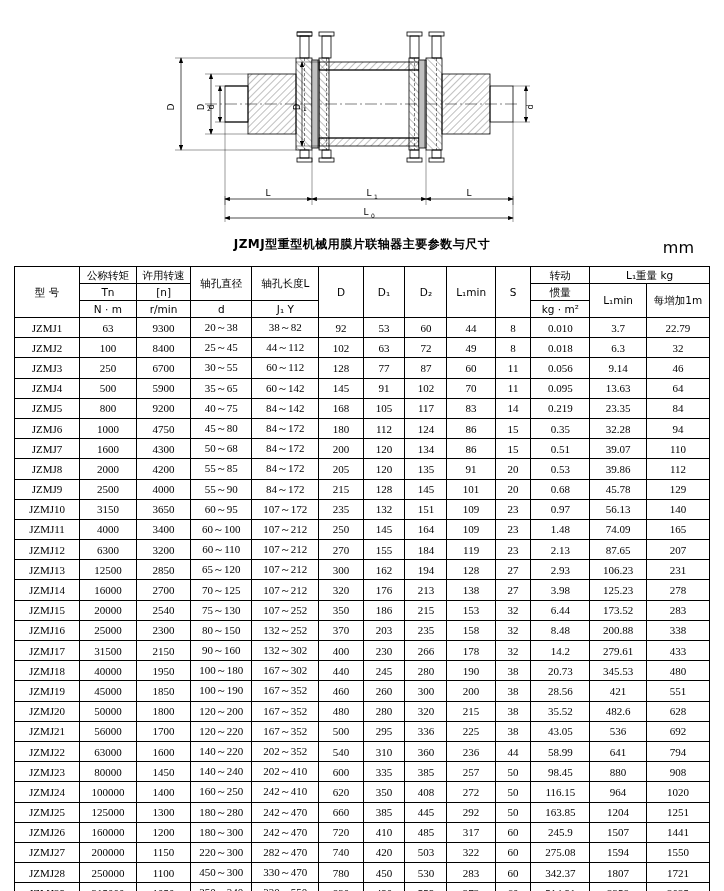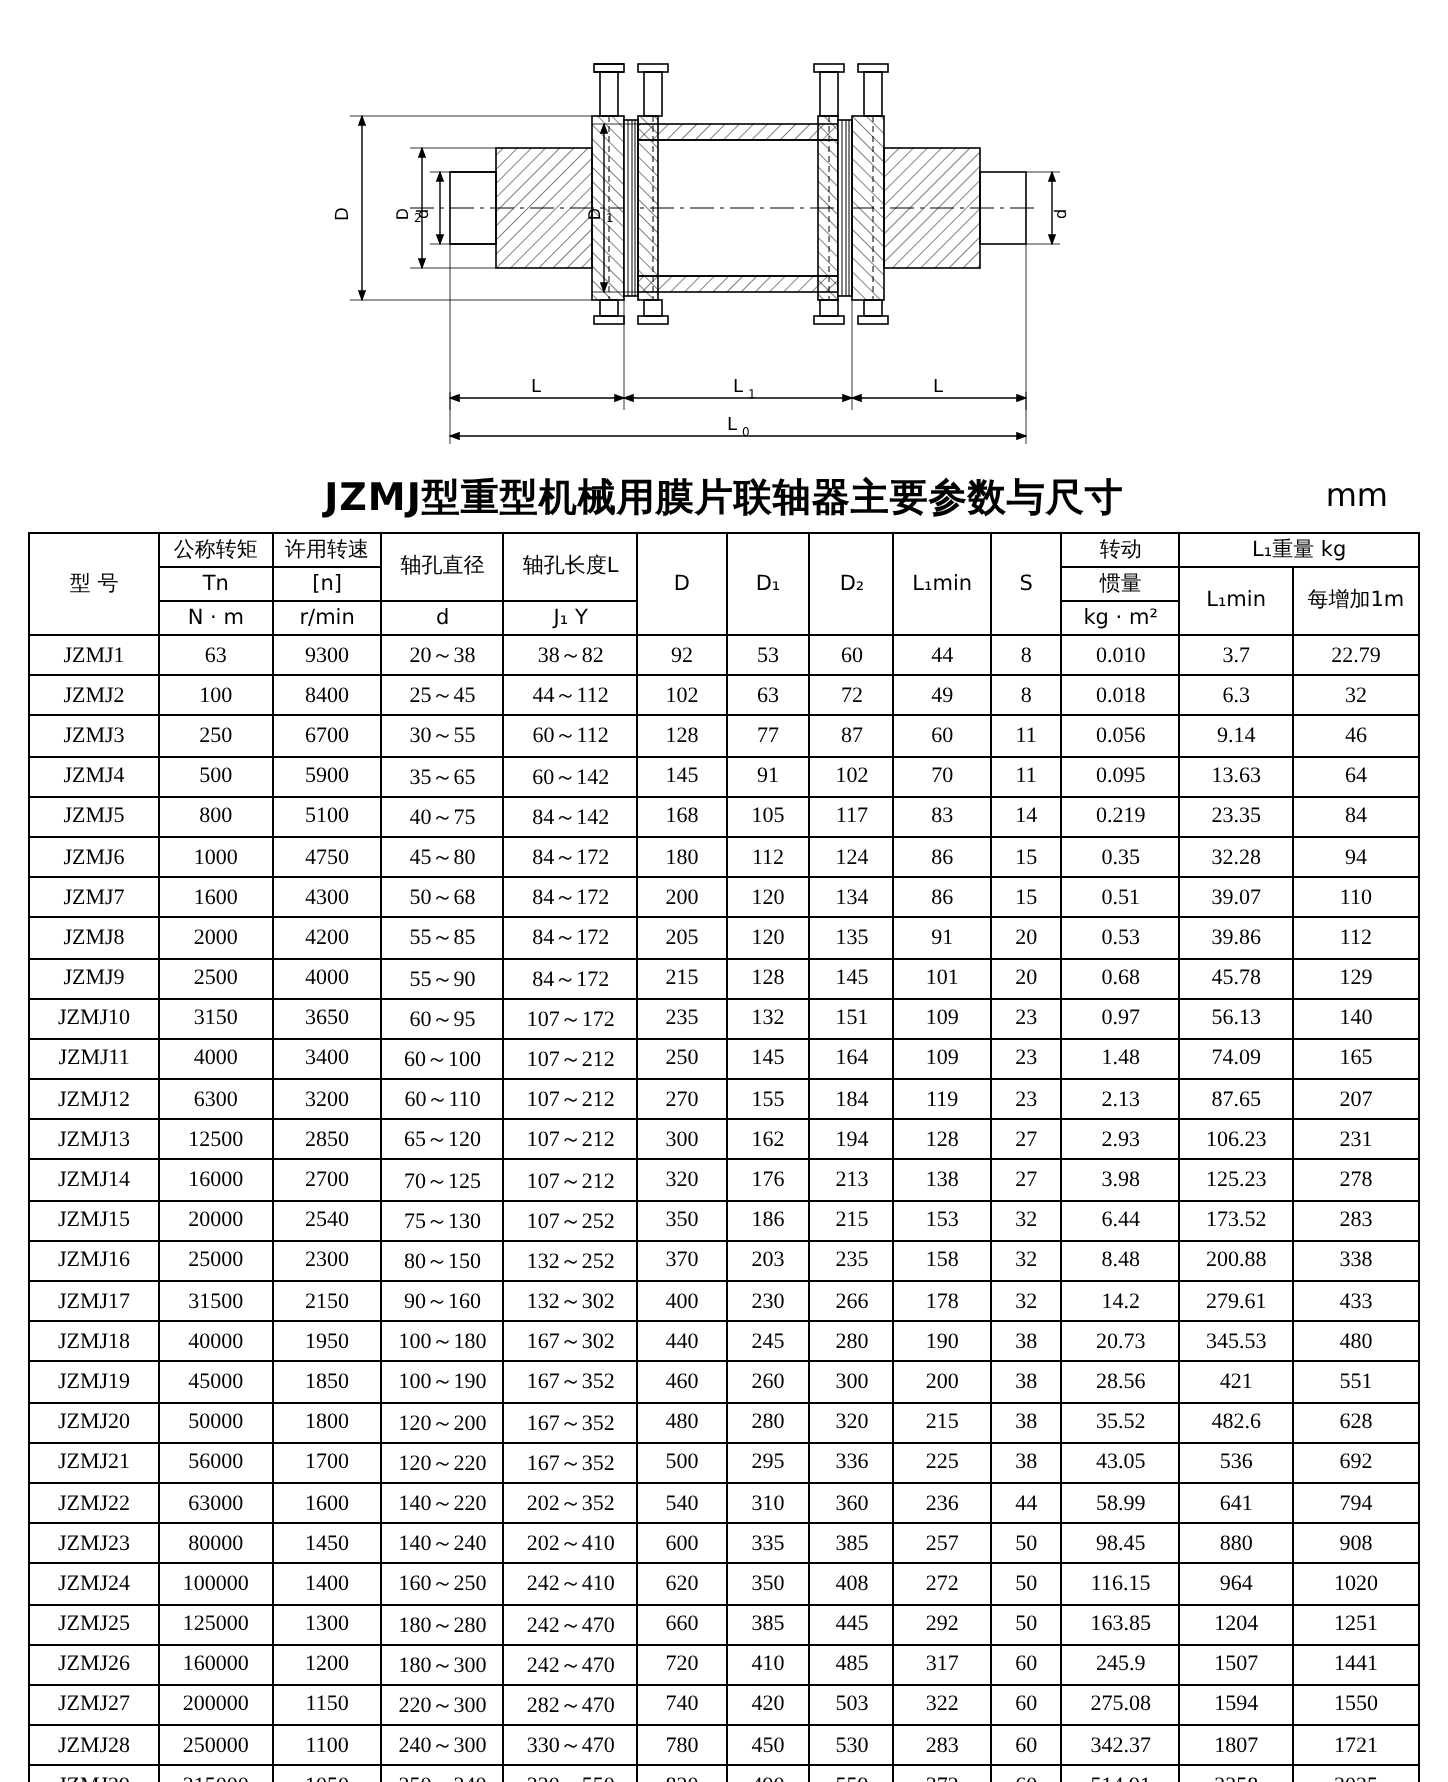--- a/index.html
+++ b/index.html
@@ -34,21 +34,21 @@
     position: relative;
     height: 24px;
     margin-top: 4px;
   }
   .doc-title {
     position: absolute;
     left: 0;
     right: 0;
     text-align: center;
     font-family: "DejaVu Sans", sans-serif;
-    font-size: 19px;
+    font-size: 12px;
     font-weight: bold;
     letter-spacing: 0.5px;
   }
   .unit-label {
     position: absolute;
     right: 30px;
     top: 2px;
     font-family: "DejaVu Sans", sans-serif;
     font-size: 16px;
   }
@@ -339,21 +339,21 @@
             <td>102</td>
             <td>70</td>
             <td>11</td>
             <td>0.095</td>
             <td>13.63</td>
             <td>64</td>
           </tr>
           <tr>
             <td class="model">JZMJ5</td>
             <td>800</td>
-            <td>5100</td>
+            <td>9200</td>
             <td>40～75</td>
             <td>84～142</td>
             <td>168</td>
             <td>105</td>
             <td>117</td>
             <td>83</td>
             <td>14</td>
             <td>0.219</td>
             <td>23.35</td>
             <td>84</td>
@@ -685,21 +685,21 @@
             <td>322</td>
             <td>60</td>
             <td>275.08</td>
             <td>1594</td>
             <td>1550</td>
           </tr>
           <tr>
             <td class="model">JZMJ28</td>
             <td>250000</td>
             <td>1100</td>
-            <td>240～300</td>
+            <td>450～300</td>
             <td>330～470</td>
             <td>780</td>
             <td>450</td>
             <td>530</td>
             <td>283</td>
             <td>60</td>
             <td>342.37</td>
             <td>1807</td>
             <td>1721</td>
           </tr>

